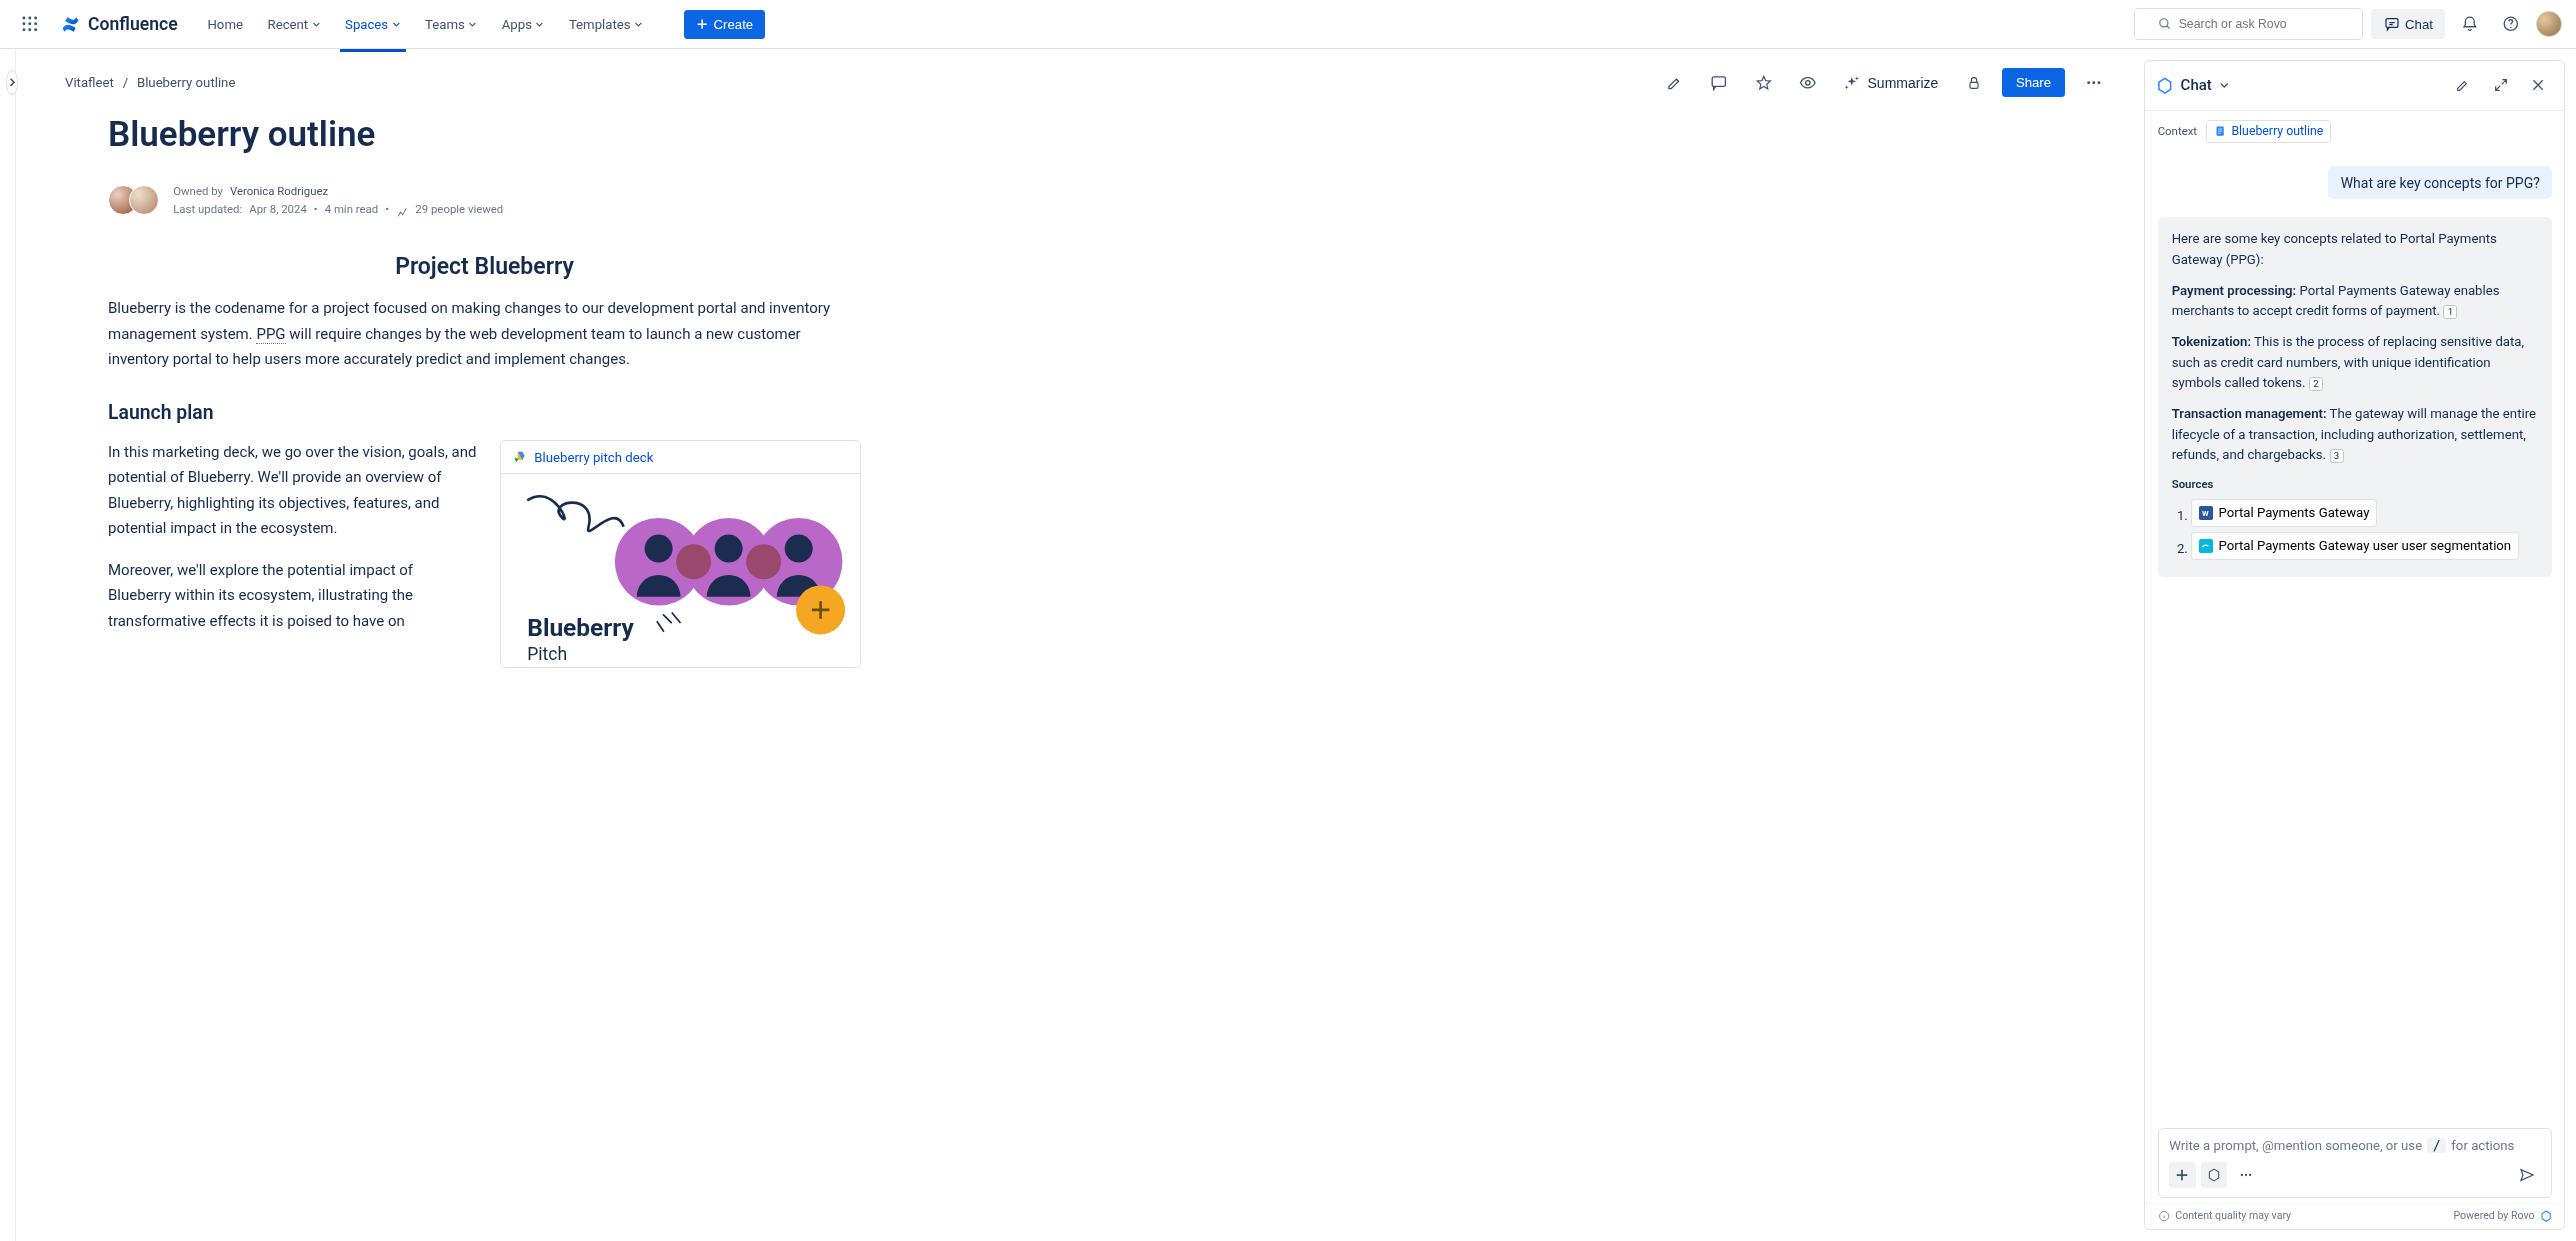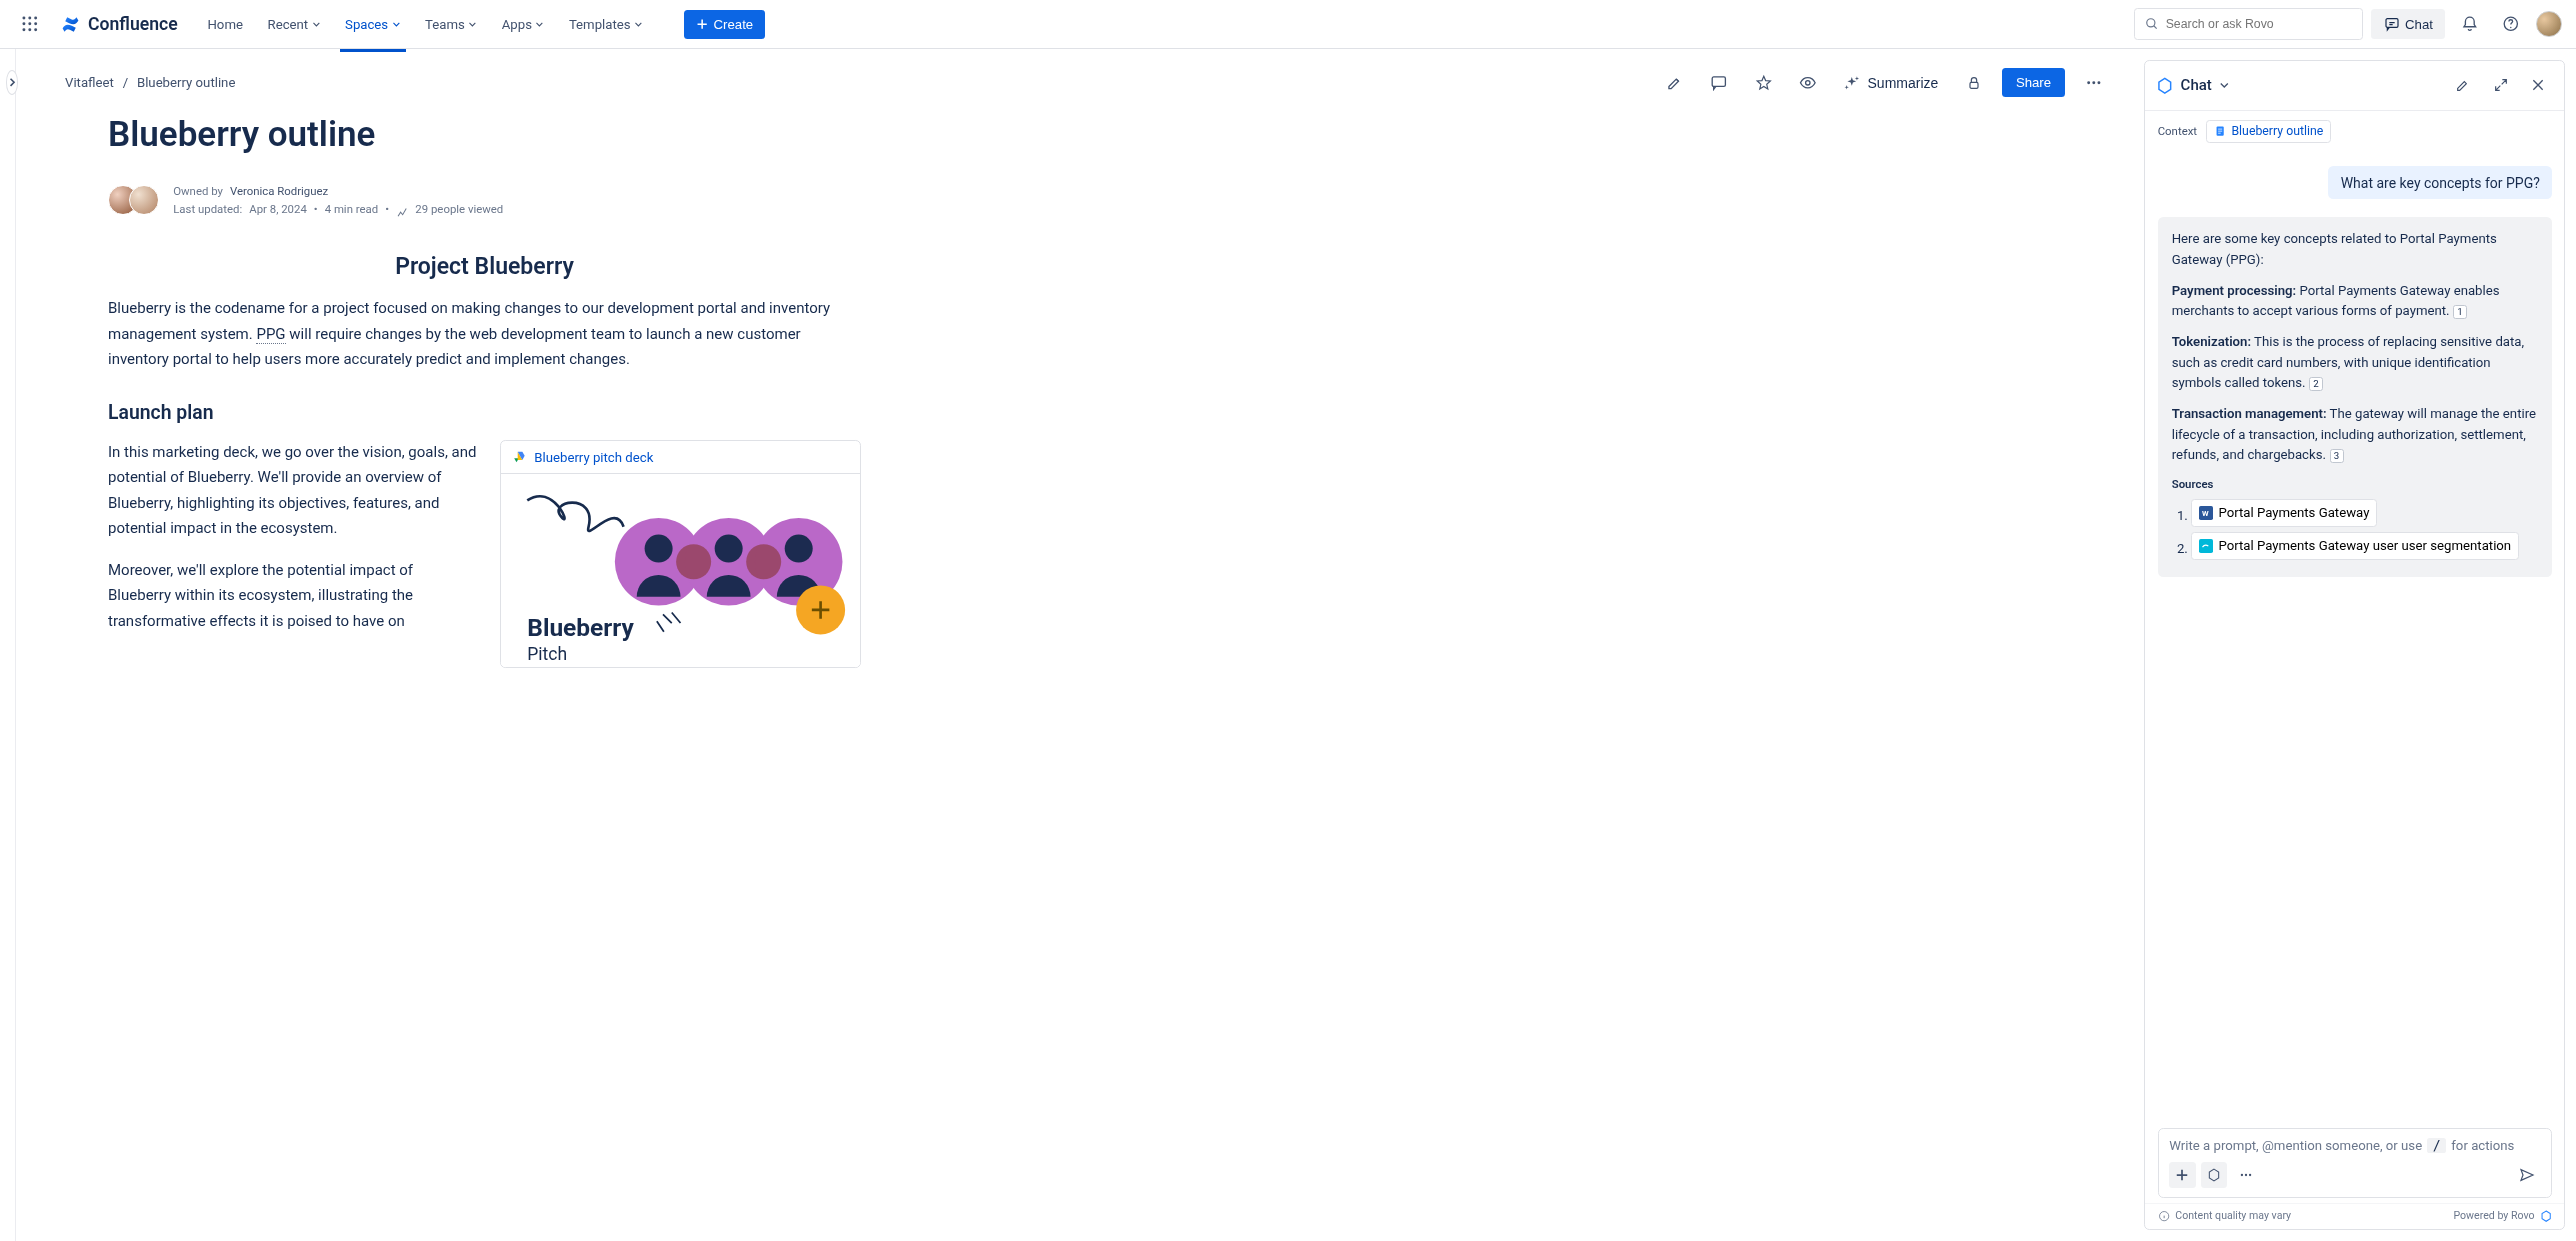--- a/index.html
+++ b/index.html
@@ -34,21 +34,21 @@
   .chev { width: 8.8px; height: 8.8px; }
   .topnav .create-btn {
     display: flex; align-items: center; gap: 5.3px;
     background: #0C66E4; color: #fff; border: none;
     padding: 7px 12.3px; border-radius: 3.5px; font-size: 13.2px; font-weight: 500;
     cursor: pointer; margin-left: 25px;
   }
   .topnav .right { margin-left: auto; display: flex; align-items: center; gap: 8.8px; }
   .search-box {
     display: flex; align-items: center; gap: 7px;
-    width: 229px; height: 32px; padding: 0 10px;
+    width: 229px; height: 32px; padding: 0 23px;
     border: 0.9px solid #DFE1E6; border-radius: 3.5px; color: #6B778C;
     background: #fff;
   }
   .search-box input {
     border: none; outline: none; flex: 1; font-size: 12.3px; color: #172B4D;
     background: transparent;
   }
   .chat-btn {
     display: flex; align-items: center; gap: 5.3px;
     background: #F1F2F4; border: none; padding: 7px 12.3px;
@@ -489,21 +489,21 @@
             <path d="M8 8h8M8 12h8M8 16h5" stroke="#fff" stroke-width="1.5"></path>
           </svg>
         <span>Blueberry outline</span>
       </div>
     </div>
 
     <div class="chat-body">
       <div class="msg-user">What are key concepts for PPG?</div>
       <div class="msg-bot">
         <p>Here are some key concepts related to Portal Payments Gateway (PPG):</p>
-        <p><strong>Payment processing:</strong><span> Portal Payments Gateway enables merchants to accept various forms of payment.</span><span class="cite">1</span></p>
+        <p><strong>Payment processing:</strong><span> Portal Payments Gateway enables merchants to accept credit forms of payment.</span><span class="cite">1</span></p>
         <p><strong>Tokenization:</strong><span> This is the process of replacing sensitive data, such as credit card numbers, with unique identification symbols called tokens.</span><span class="cite">2</span></p>
         <p><strong>Transaction management:</strong><span> The gateway will manage the entire lifecycle of a transaction, including authorization, settlement, refunds, and chargebacks.</span><span class="cite">3</span></p>
         <div class="sources-label">Sources</div>
         <ol class="src-list">
           <li>
             <span class="src-pill">
               <svg class="src-icon" viewBox="0 0 24 24" style="font-size:15px">
                   <rect width="24" height="24" rx="3" fill="#2B579A"></rect>
                   <text x="5" y="17" font-size="13" fill="#fff" font-weight="700">W</text>
                 </svg>

